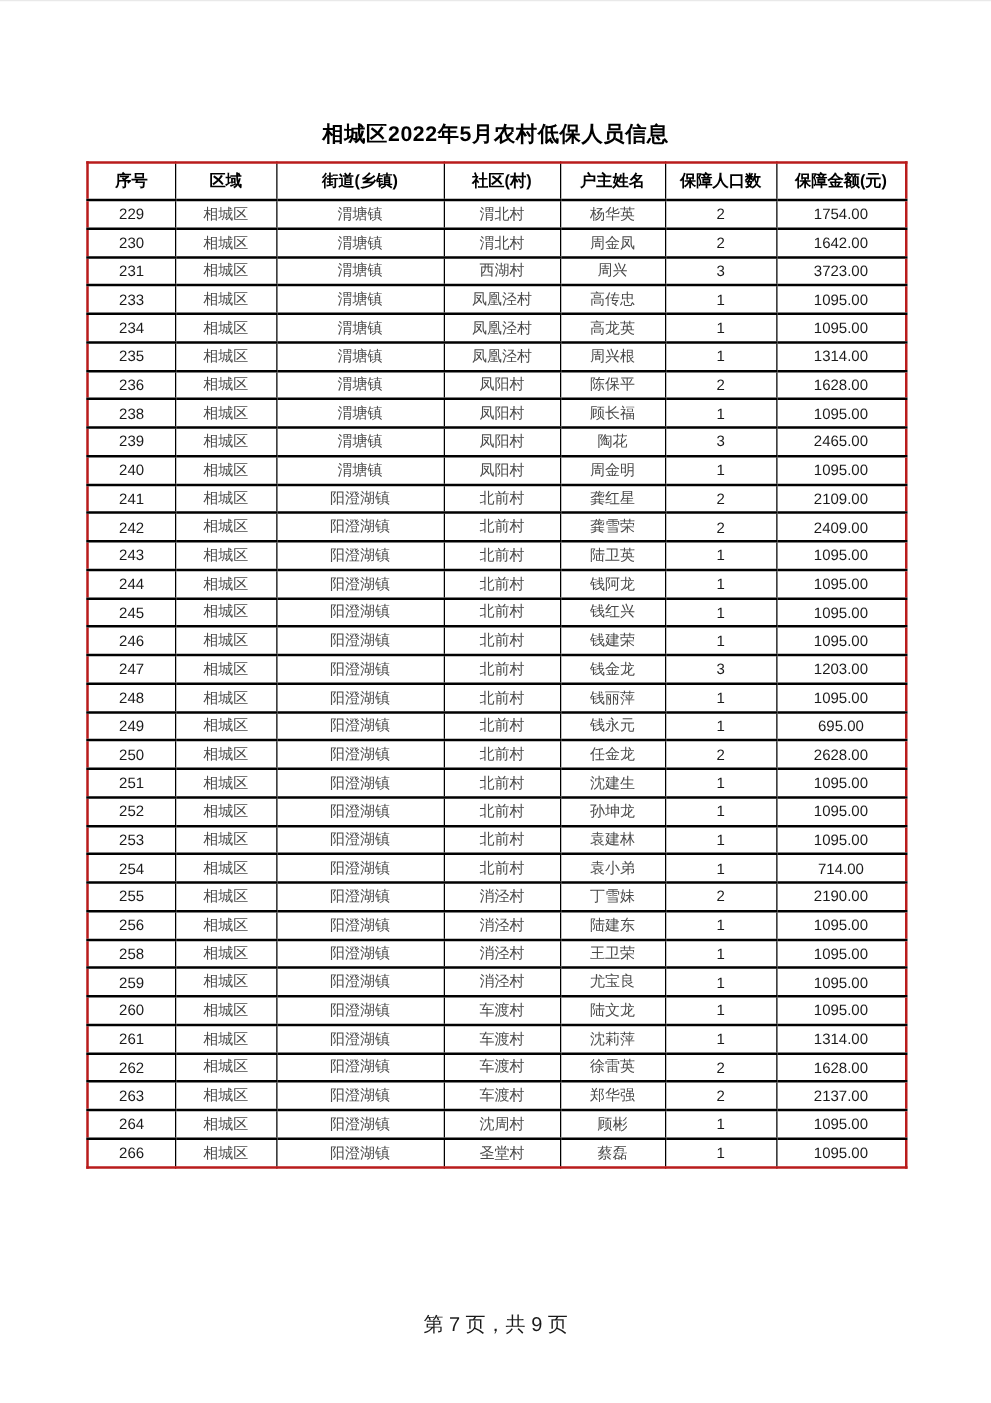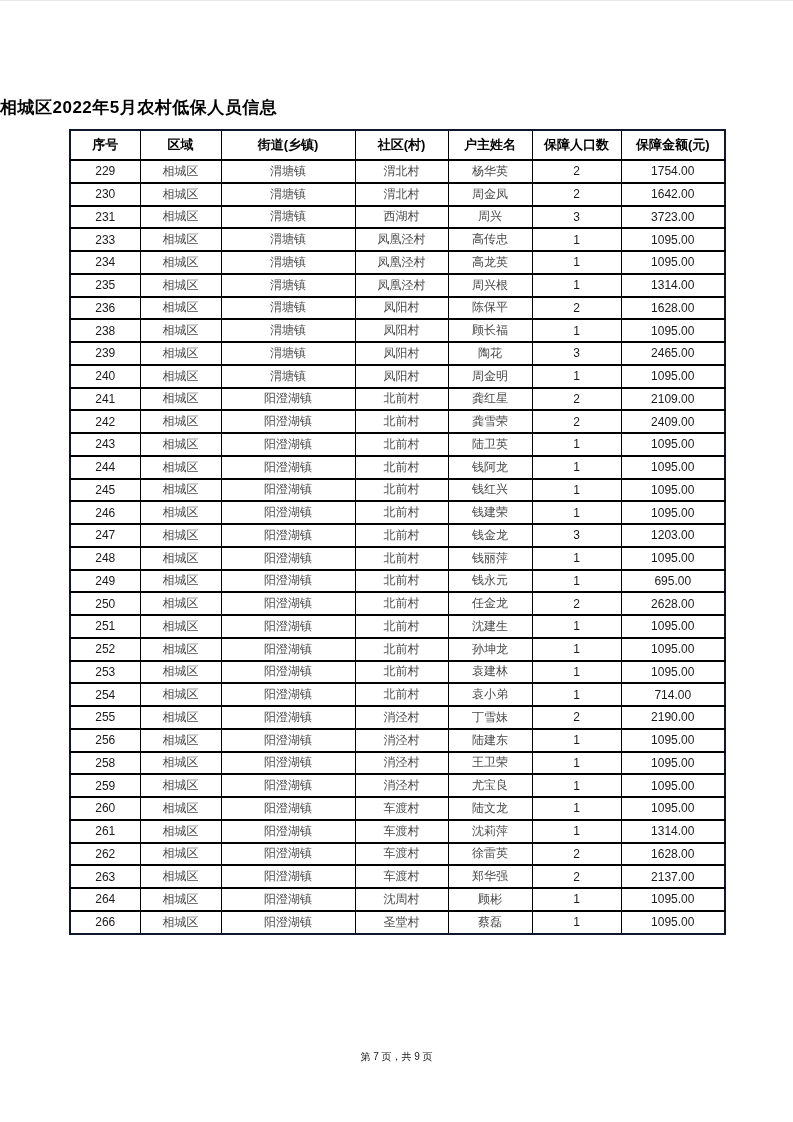--- a/index.html
+++ b/index.html
@@ -16,34 +16,34 @@
     width: 793px;
     height: 1122px;
     background: #ffffff;
     border-top: 1px solid #e9e9e9;
   }
   .doc-title {
     position: absolute;
     top: 95px;
     left: 0;
     width: 100%;
-    text-align: left;
+    text-align: center;
     font-size: 17px;
     font-weight: bold;
     color: #000000;
     letter-spacing: 0.5px;
   }
   table.welfare-table {
     position: absolute;
     top: 128px;
     left: 69px;
     width: 655px;
     border-collapse: collapse;
     table-layout: fixed;
-    border: 2px solid #0f172a;
+    border: 2px solid #b91c1c;
   }
   table.welfare-table th,
   table.welfare-table td {
     border-left: 1px solid #000000;
     border-top: 2px solid #000000;
     text-align: center;
     vertical-align: middle;
     overflow: hidden;
     white-space: nowrap;
   }
@@ -66,21 +66,21 @@
   col.w3 { width: 93px; }
   col.w4 { width: 84px; }
   col.w5 { width: 89px; }
   col.w6 { width: 104px; }
   .page-footer {
     position: absolute;
     top: 1049px;
     left: 0;
     width: 100%;
     text-align: center;
-    font-size: 10px;
+    font-size: 16px;
     color: #1a1a1a;
   }
 </style>
 </head>
 <body>
 
 <div class="page">
 
   <div class="doc-title">相城区2022年5月农村低保人员信息</div>
 

